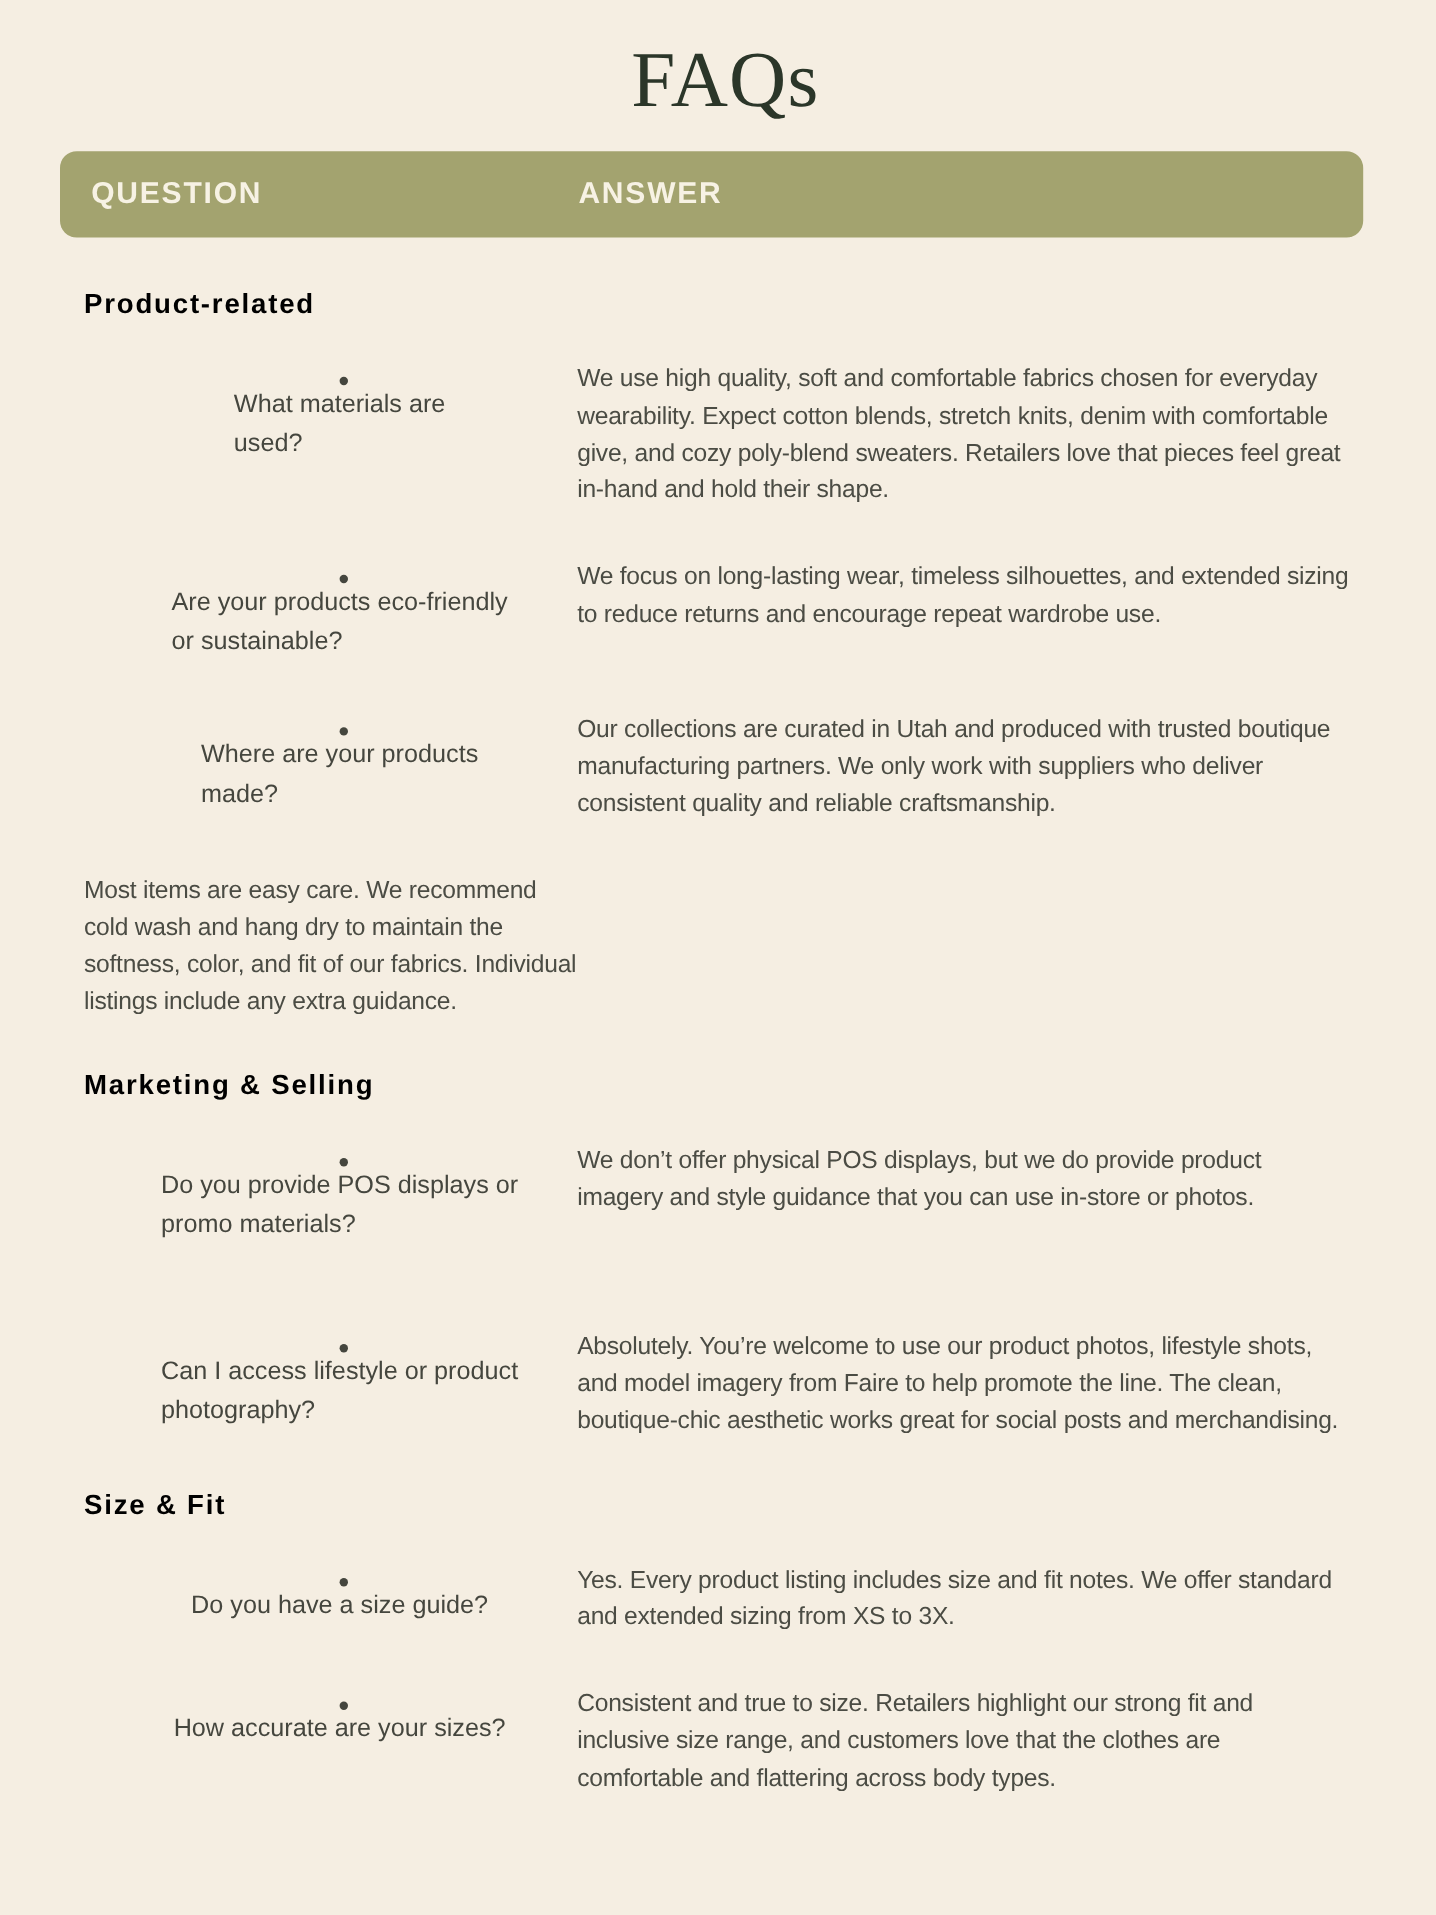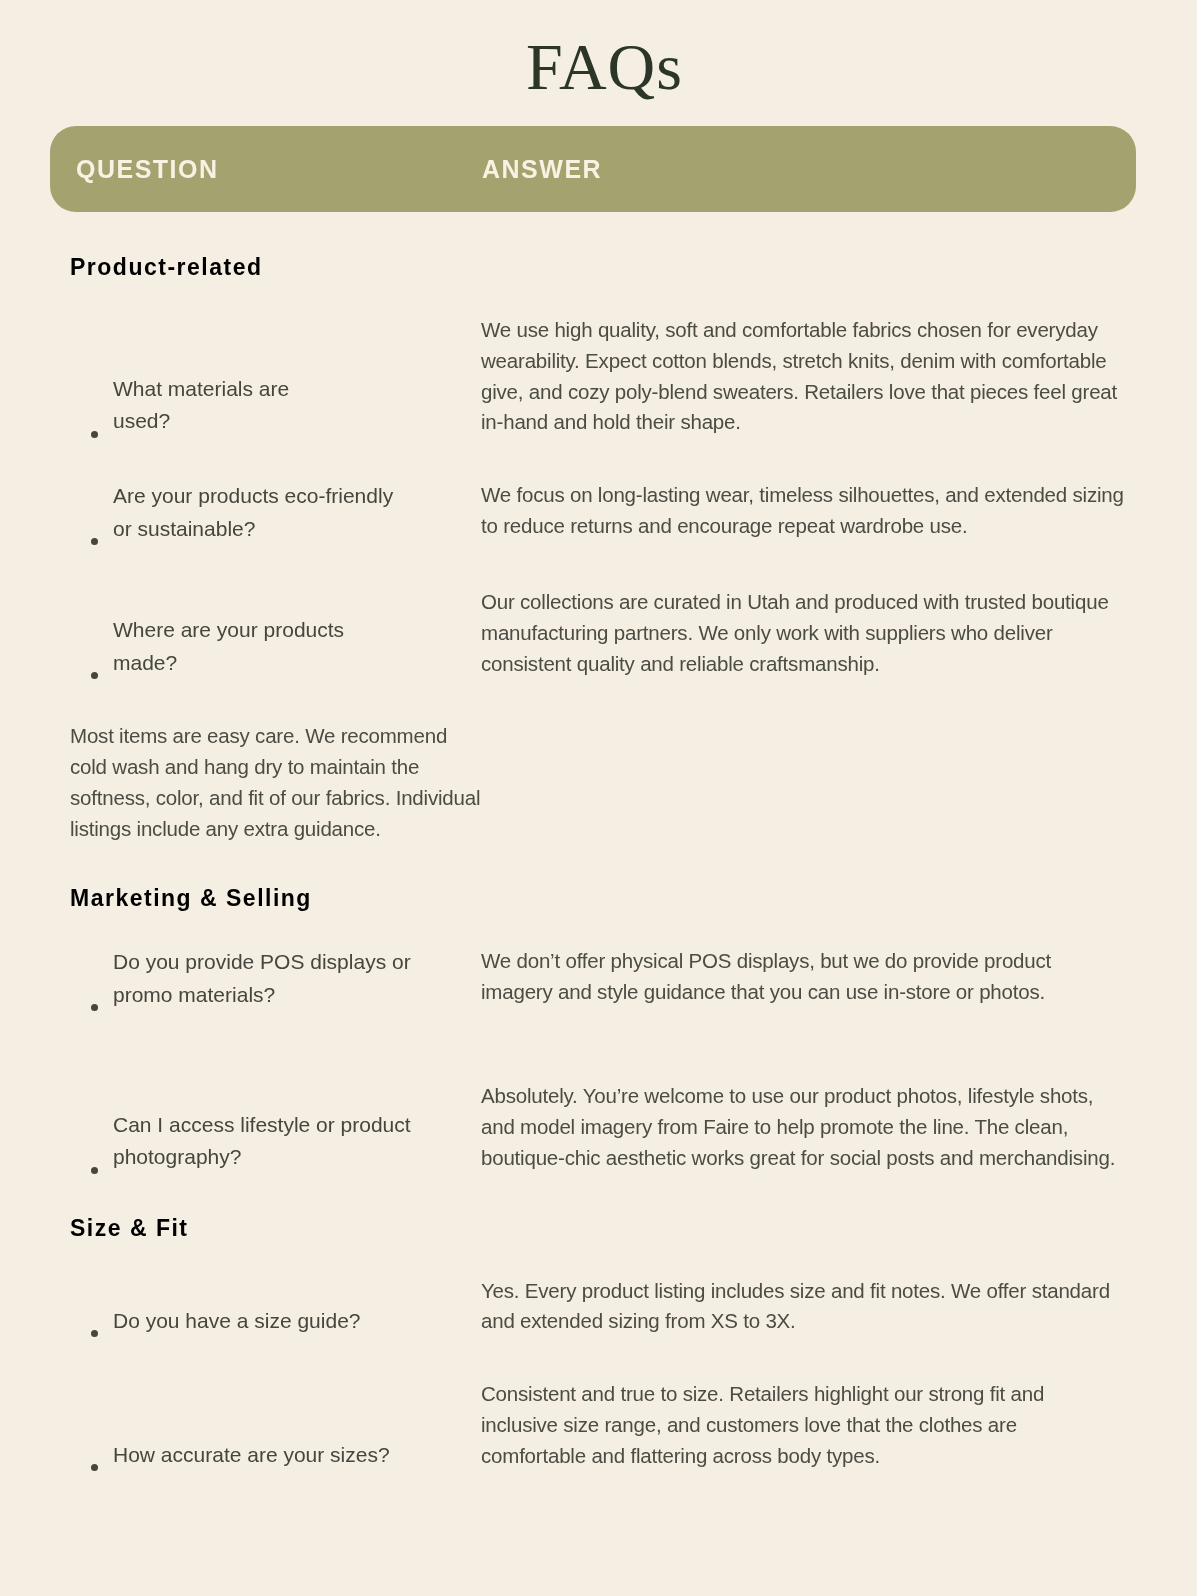--- a/index.html
+++ b/index.html
@@ -22,23 +22,23 @@
     line-height: 1.0;
     color: #2b3629;
     letter-spacing: 1px;
     margin-left: 12px;
   }
 
   .header-bar {
     position: relative;
     margin: 26px 0 0 50px;
     width: 1086px;
-    height: 86px;
+    height: 72px;
     background: #a3a36f;
-    border-radius: 26px;
+    border-radius: 14px;
   }
   .header-bar .col-label {
     position: absolute;
     top: 50%;
     transform: translateY(-50%);
     font-size: 25px;
     font-weight: 700;
     letter-spacing: 1.5px;
     color: #f7f2e4;
   }
@@ -57,21 +57,21 @@
   }
   .section-heading.not-first { margin-top: 42px; }
 
   .faq-row {
     display: grid;
     grid-template-columns: 411px 1fr;
     margin: 0 72px 42px 70px;
   }
   .faq-row.wide-gap { margin-bottom: 70px; }
 
-  .q-cell { display: flex; align-items: flex-end; }
+  .q-cell { display: flex; align-items: center; flex-direction: column; }
   .bullet {
     width: 7px; height: 7px;
     border-radius: 50%;
     background: #45463e;
     margin: 13px 0 0 21px;
     flex: 0 0 auto;
   }
   .q-text {
     margin-left: 15px;
     font-size: 21px;

